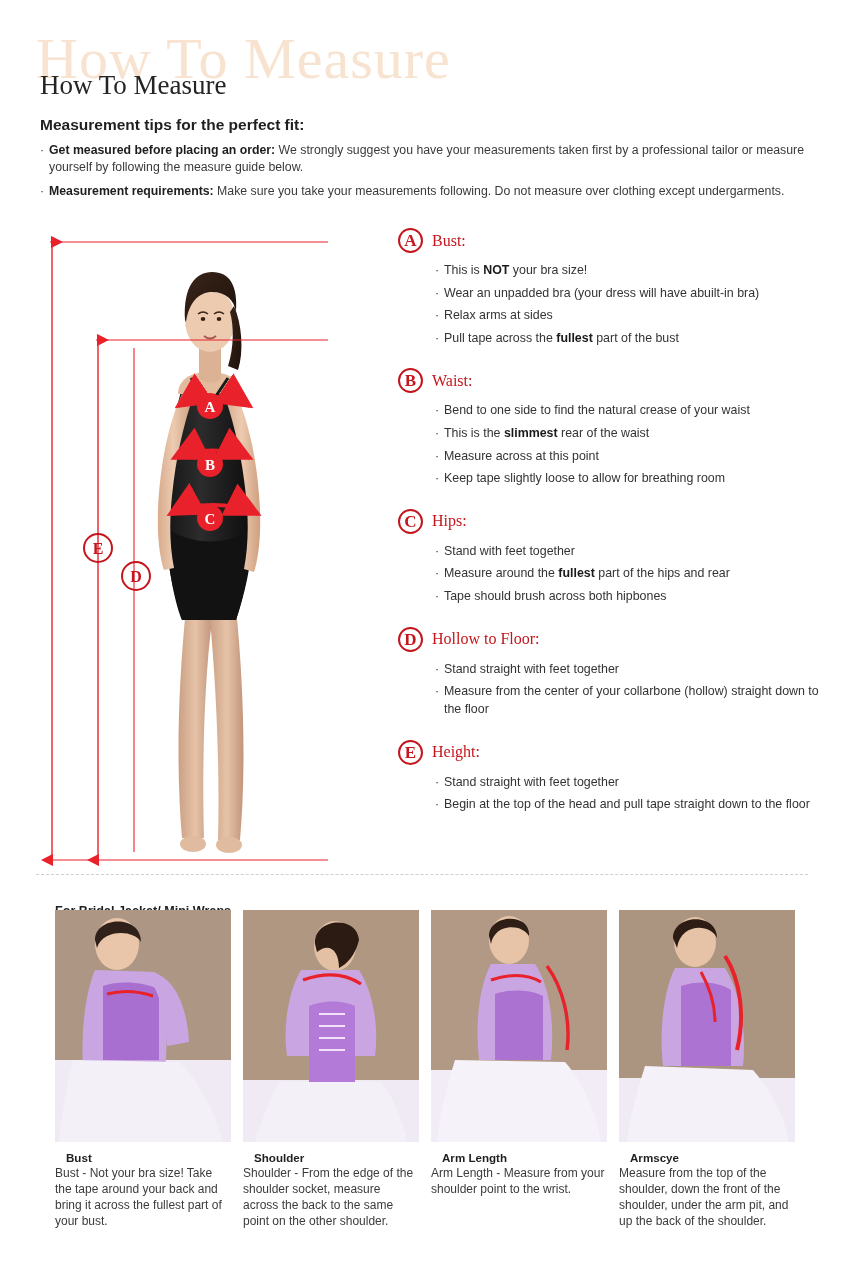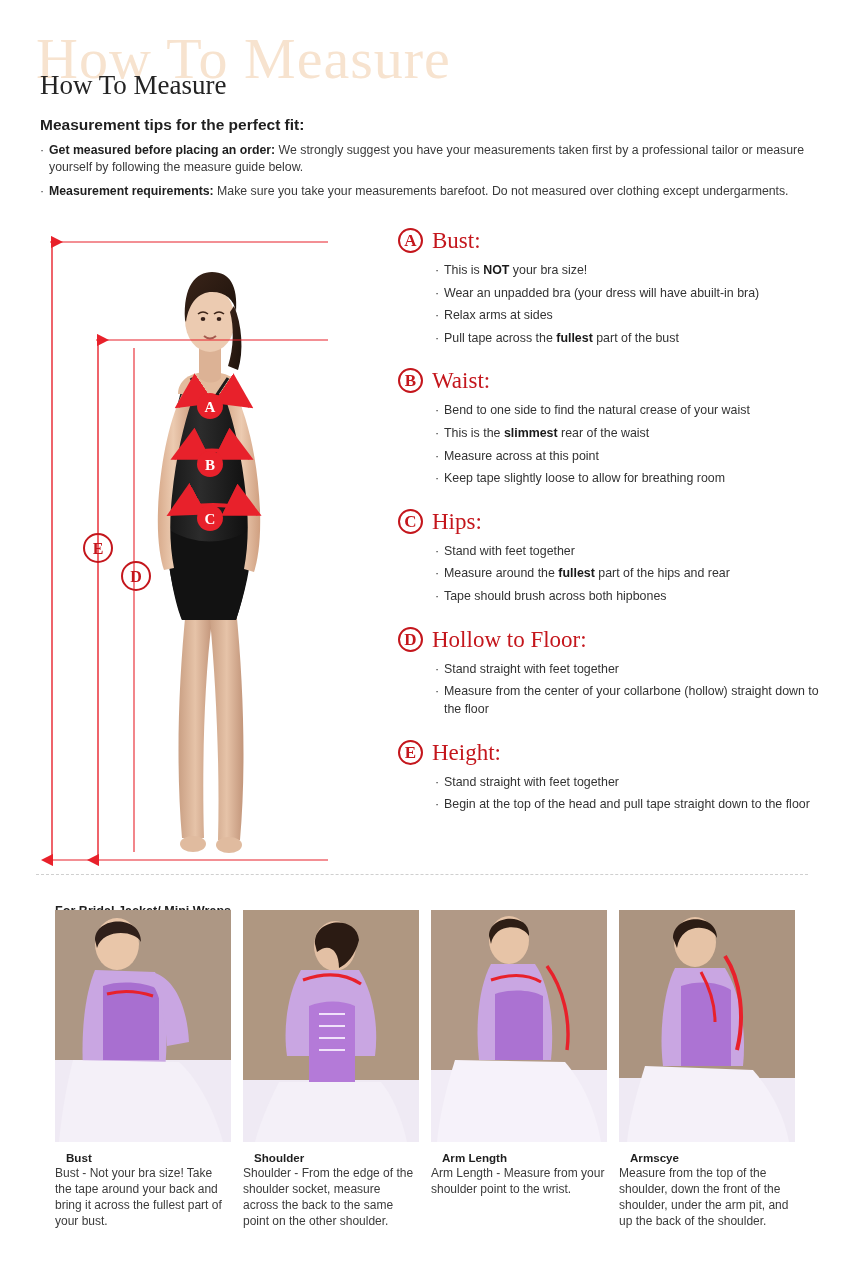--- a/index.html
+++ b/index.html
@@ -108,21 +108,21 @@
     font-weight: bold;
     display: flex;
     align-items: center;
     justify-content: center;
     box-sizing: border-box;
     margin-right: 9px;
     line-height: 1;
   }
   .sec-title {
     font-family: "Liberation Serif", serif;
-    font-size: 23px;
+    font-size: 16px;
     color: #c4161c;
     line-height: 1;
   }
   .sec-list { margin: 0; padding: 0; list-style: none; }
   .sec-list li {
     display: flex;
     font-size: 12.4px;
     line-height: 1.42;
     color: #333333;
     margin-bottom: 5px;
@@ -192,21 +192,21 @@
   <div class="main-title">How To Measure</div>
   <div class="tips-title">Measurement tips for the perfect fit:</div>
 
   <div class="tips">
     <div class="tip">
       <span class="dot">·</span>
       <span class="txt"><b>Get measured before placing an order:</b><span> We strongly suggest you have your measurements taken first by a professional tailor or measure yourself by following the measure guide below.</span></span>
     </div>
     <div class="tip">
       <span class="dot">·</span>
-      <span class="txt"><b>Measurement requirements:</b><span> Make sure you take your measurements barefoot. Do not measured over clothing except undergarments.</span></span>
+      <span class="txt"><b>Measurement requirements:</b><span> Make sure you take your measurements following. Do not measure over clothing except undergarments.</span></span>
     </div>
   </div>
 
   <div class="figure-area">
     <svg class="body-svg" width="340" height="645" viewBox="0 0 340 645">
       <defs>
         <marker id="arrU" markerWidth="9" markerHeight="9" refX="4.5" refY="8" orient="auto">
           <path d="M4.5 0 L9 9 L0 9 Z" fill="#e8212b"></path>
         </marker>
         <marker id="arrD" markerWidth="9" markerHeight="9" refX="4.5" refY="1" orient="auto">

